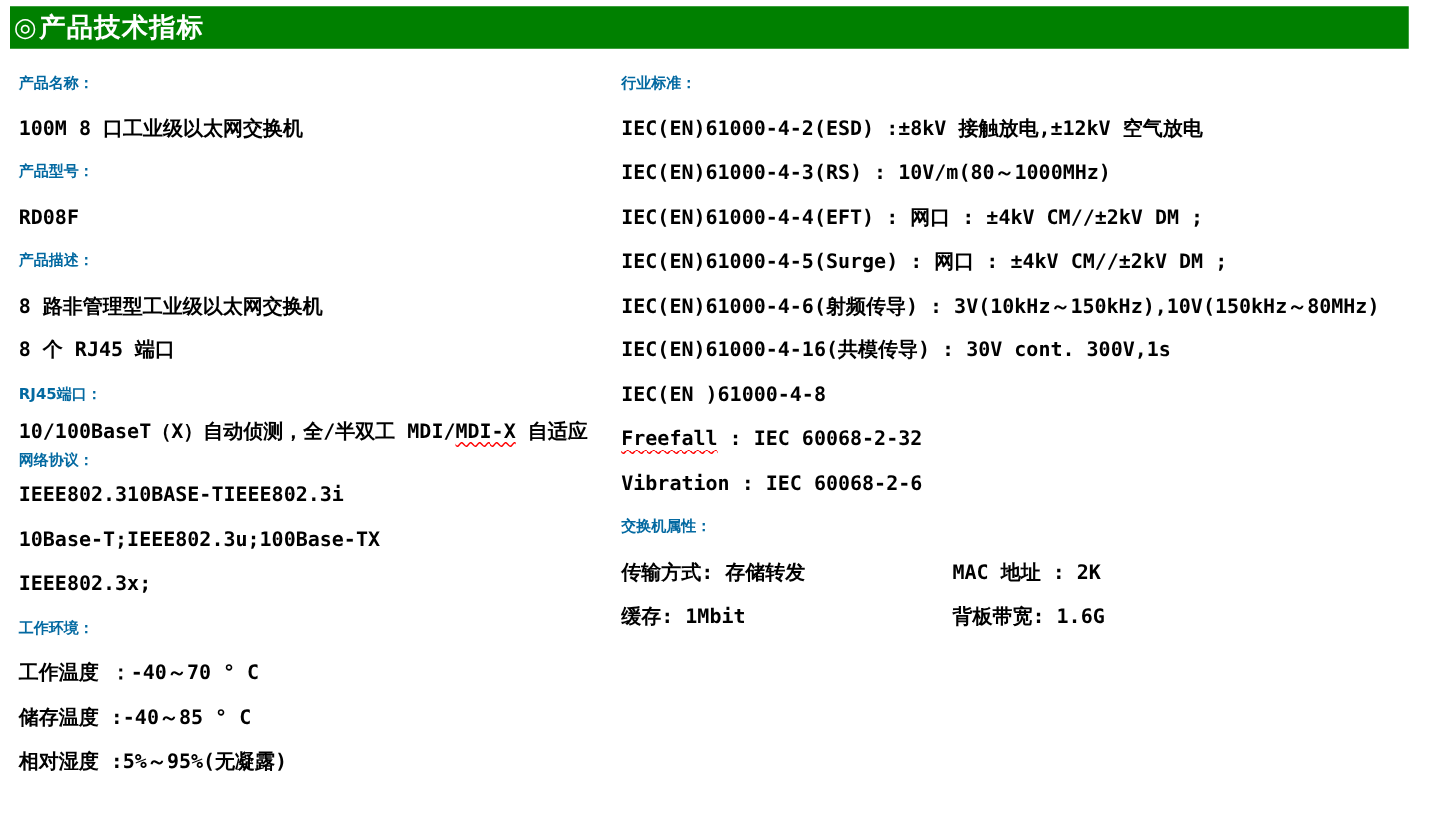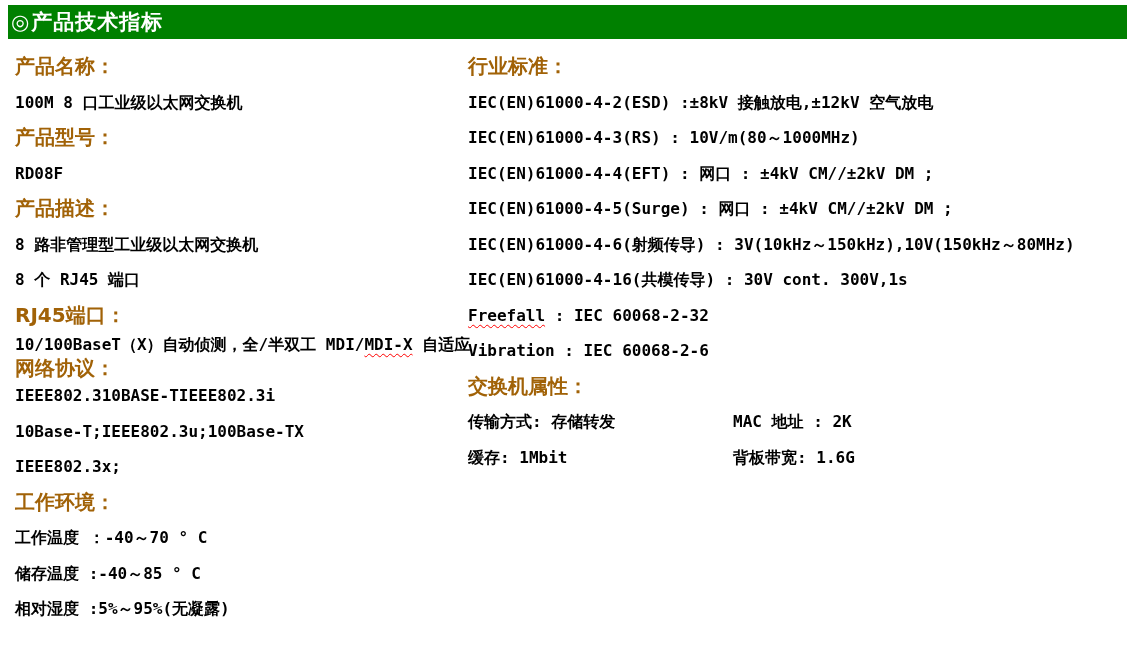--- a/index.html
+++ b/index.html
@@ -37,33 +37,33 @@
   }
   .header-bar .bullet {
     font-size: 21px;
     margin-right: 1px;
   }
   .col {
     position: absolute;
     top: 58px;
   }
   .col-left  { left: 15px;  width: 470px; }
-  .col-right { left: 468px; width: 645px; }
+  .col-right { left: 497px; width: 645px; }
   .col p, .col h3, .col .prop-row {
     margin: 0 0 18px 0;
     font-size: 16px;
     line-height: 17.5px;
     font-weight: bold;
     white-space: nowrap;
   }
   .col h3 {
     font-family: "DejaVu Sans", "Liberation Sans", sans-serif;
     font-weight: bold;
-    font-size: 20px;
-    color: #a16207;
+    font-size: 12px;
+    color: #0369a1;
   }
   
   .mb12 { margin-bottom: 12px !important; }
   .mb6  { margin-bottom: 6px  !important; }
   .mb10 { margin-bottom: 10px !important; }
   .squiggle {
     text-decoration-line: underline;
     text-decoration-style: wavy;
     text-decoration-color: #ff0000;
     text-decoration-thickness: 1px;
@@ -111,20 +111,21 @@
   </div>
 
   <div class="col col-right">
     <h3>行业标准：</h3>
     <p>IEC(EN)61000-4-2(ESD) :±8kV 接触放电,±12kV 空气放电</p>
     <p>IEC(EN)61000-4-3(RS) : 10V/m(80～1000MHz)</p>
     <p>IEC(EN)61000-4-4(EFT) : 网口 : ±4kV CM//±2kV DM ;</p>
     <p>IEC(EN)61000-4-5(Surge) : 网口 : ±4kV CM//±2kV DM ;</p>
     <p>IEC(EN)61000-4-6(射频传导) : 3V(10kHz～150kHz),10V(150kHz～80MHz)</p>
     <p>IEC(EN)61000-4-16(共模传导) : 30V cont. 300V,1s</p>
+    <p>IEC(EN )61000-4-8</p>
     <p><span class="squiggle">Freefall</span><span> : IEC 60068-2-32</span></p>
     <p>Vibration : IEC 60068-2-6</p>
 
     <h3>交换机属性：</h3>
     <div class="prop-row">
       <span class="cell-left">传输方式: 存储转发</span><span>MAC 地址 : 2K</span>
     </div>
     <div class="prop-row">
       <span class="cell-left">缓存: 1Mbit</span><span>背板带宽: 1.6G</span>
     </div>

